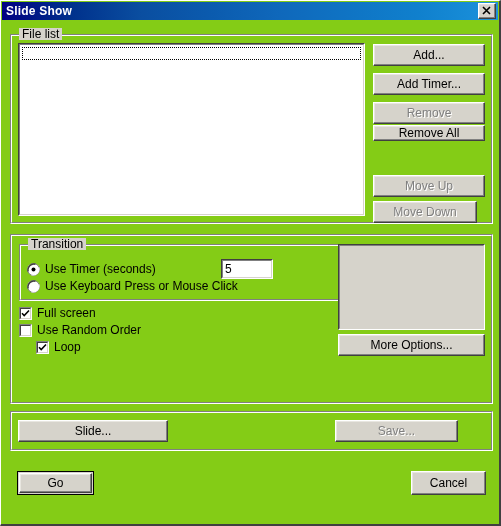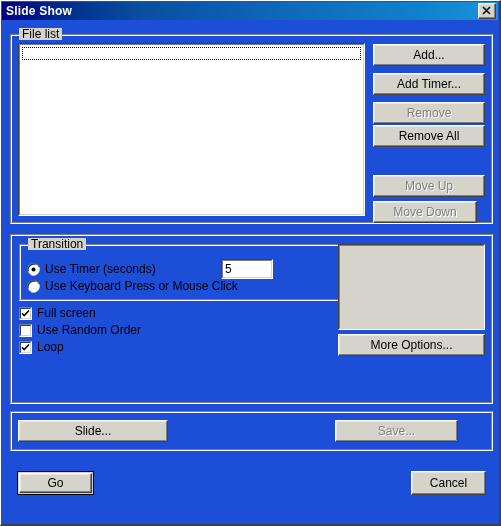--- a/index.html
+++ b/index.html
@@ -10,21 +10,21 @@
   body {
     font-family: "Liberation Sans", sans-serif;
     -webkit-font-smoothing: none;
   }
 
   .dialog {
     position: relative;
     width: 501px;
     height: 526px;
     box-sizing: border-box;
-    background: #1d4ed8;
+    background: #84cc16;
     border-left: 1px solid #ffffff;
     border-top: 1px solid #ffffff;
     border-right: 2px solid #404040;
     border-bottom: 2px solid #404040;
     overflow: hidden;
     padding-left: 28px;
   }
 
   
   .titlebar {
@@ -268,21 +268,21 @@
 
   <div class="btn" style="left:372px; top:43px; width:112px; height:22px;">
     <span>Add...</span>
   </div>
   <div class="btn" style="left:372px; top:72px; width:112px; height:22px;">
     <span>Add Timer...</span>
   </div>
   <div class="btn disabled" style="left:372px; top:101px; width:112px; height:22px;">
     <span>Remove</span>
   </div>
-  <div class="btn" style="left:372px; top:124px; width:112px; height:22px;">
+  <div class="btn" style="left:372px; top:124px; width:112px; height:16px;">
     <span>Remove All</span>
   </div>
   <div class="btn disabled" style="left:372px; top:174px; width:112px; height:22px;">
     <span>Move Up</span>
   </div>
   <div class="btn disabled" style="left:372px; top:200px; width:104px; height:22px;">
     <span>Move Down</span>
   </div>
 
   <div class="group" style="left:9px; top:233px; width:483px; height:170px;">
@@ -328,21 +328,21 @@
       </svg>
     </span>
     <span class="label">Full screen</span>
   </div>
 
   <div class="ctl-row" style="left:18px; top:322px;">
     <span class="checkbox-box"></span>
     <span class="label">Use Random Order</span>
   </div>
 
-  <div class="ctl-row" style="left:18px; top:339px;">
+  <div class="ctl-row" style="left:35px; top:339px;">
     <span class="checkbox-box">
       <svg width="9" height="9" viewBox="0 0 9 9">
         <path d="M1 4.2 L3.2 6.6 L8 1.4" stroke="#000000" stroke-width="1.5" fill="none"></path>
       </svg>
     </span>
     <span class="label">Loop</span>
   </div>
 
   <div class="sunken preview-panel" style="left:337px; top:243px; width:147px; height:86px;">
     <div class="inner"></div>

